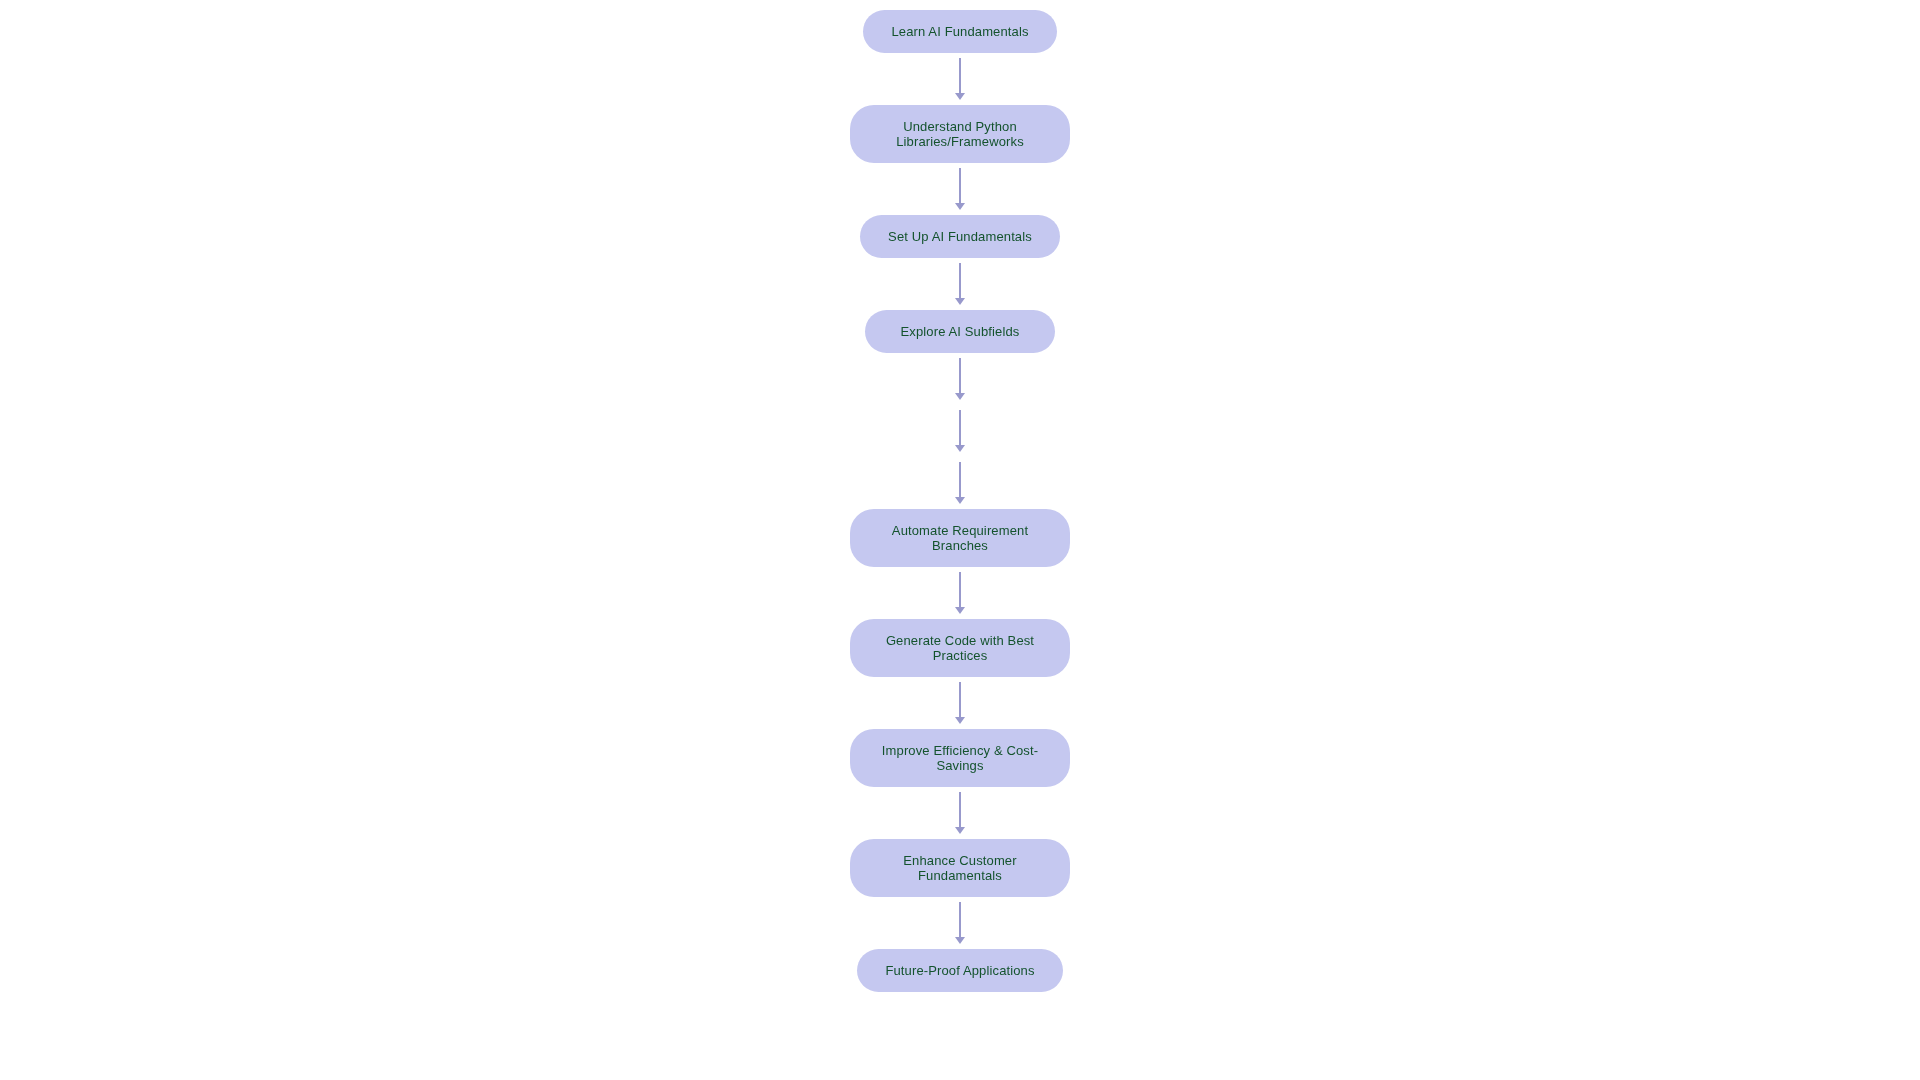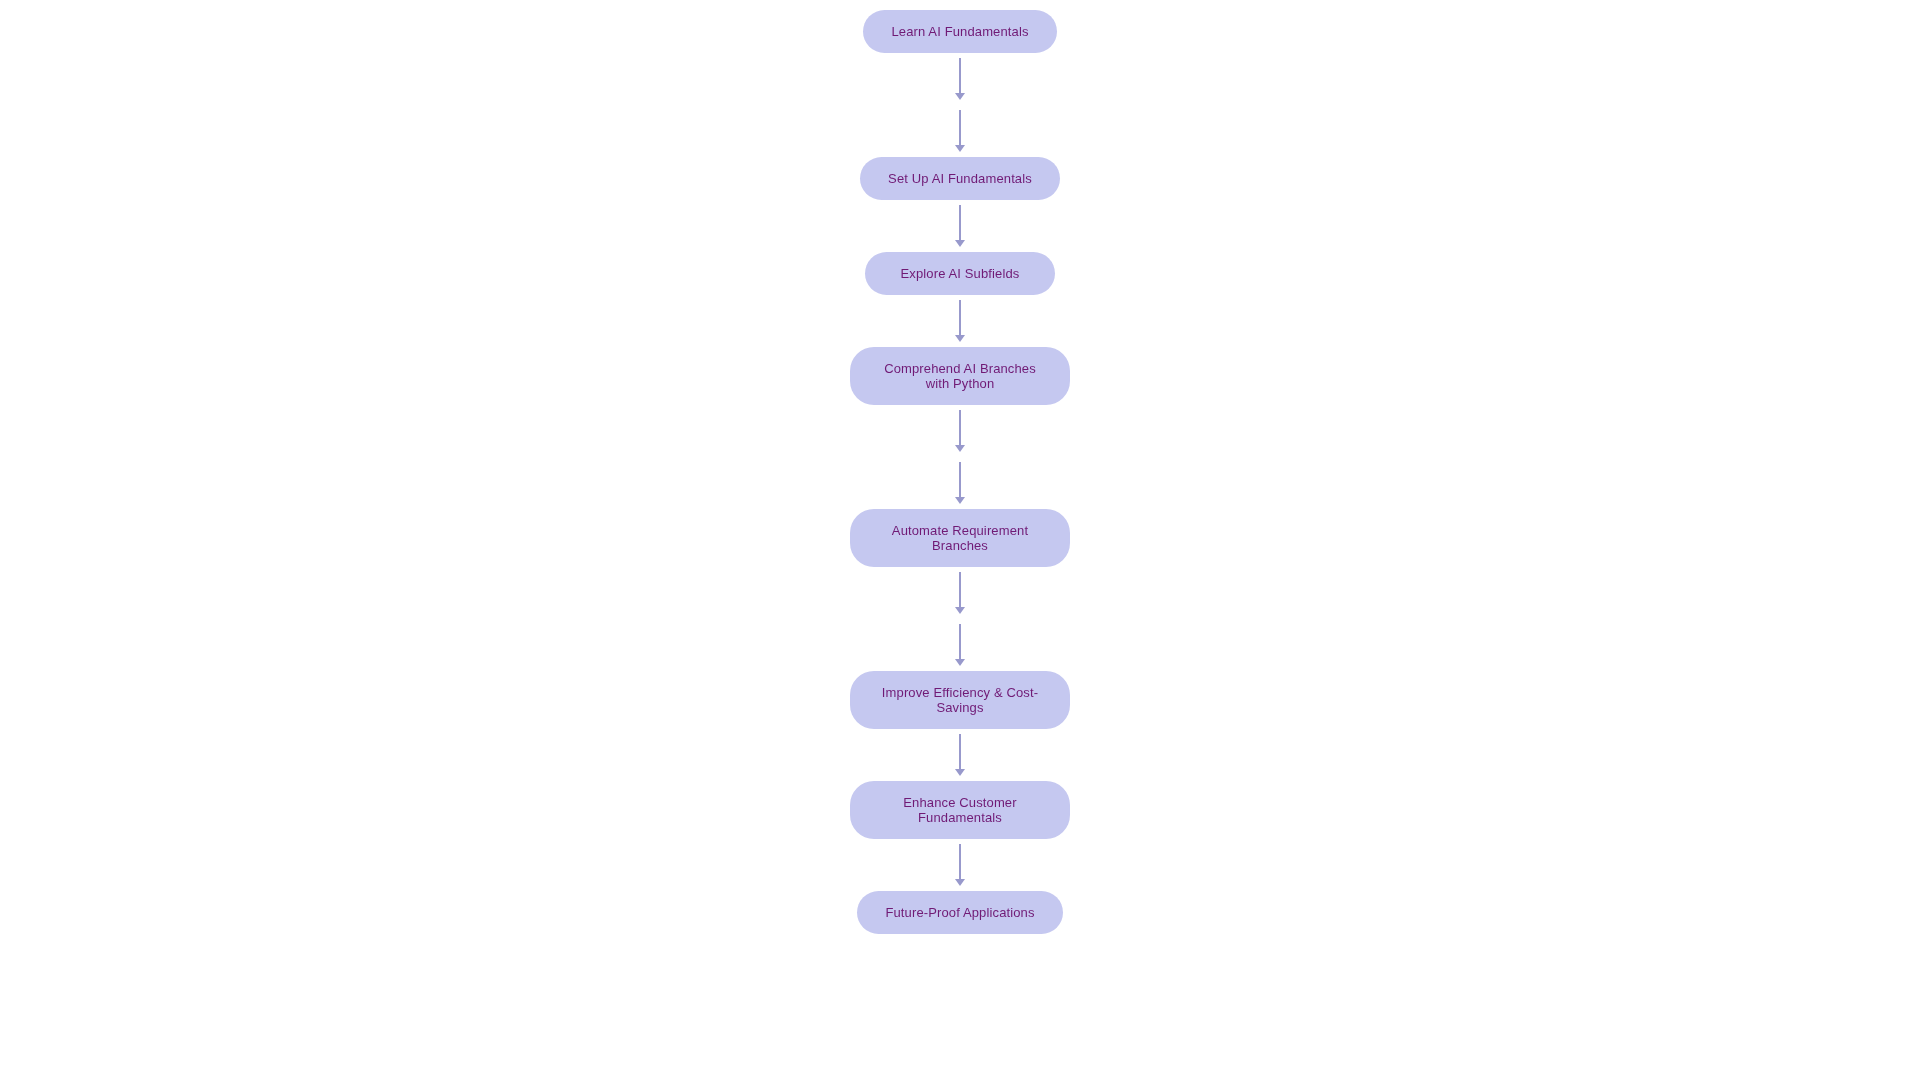--- a/index.html
+++ b/index.html
@@ -22,21 +22,21 @@
       align-items: center;
       width: 100%;
       padding-top: 10px;
     }
 
     .flow-node {
       background: #c5c8f0;
       border-radius: 24px;
       padding: 14px 28px;
       font-size: 13px;
-      color: #701a75;
+      color: #14532d;
       font-weight: 400;
       text-align: center;
       min-width: 190px;
       max-width: 220px;
       letter-spacing: 0.01em;
       user-select: none;
     }
 
     .flow-connector {
       display: flex;
@@ -63,48 +63,49 @@
   </style>
 </head>
 <body>
 
 <div class="flowchart-container">
 <div class="flow-node">Learn AI Fundamentals</div>
     <div class="flow-connector">
       <div class="flow-line"></div>
       <div class="flow-arrow"></div>
     </div>
+    <div class="flow-node">Understand Python Libraries/Frameworks</div>
     <div class="flow-connector">
       <div class="flow-line"></div>
       <div class="flow-arrow"></div>
     </div>
     <div class="flow-node">Set Up AI Fundamentals</div>
     <div class="flow-connector">
       <div class="flow-line"></div>
       <div class="flow-arrow"></div>
     </div>
     <div class="flow-node">Explore AI Subfields</div>
     <div class="flow-connector">
       <div class="flow-line"></div>
       <div class="flow-arrow"></div>
     </div>
-    <div class="flow-node">Comprehend AI Branches with Python</div>
     <div class="flow-connector">
       <div class="flow-line"></div>
       <div class="flow-arrow"></div>
     </div>
     <div class="flow-connector">
       <div class="flow-line"></div>
       <div class="flow-arrow"></div>
     </div>
     <div class="flow-node">Automate Requirement Branches</div>
     <div class="flow-connector">
       <div class="flow-line"></div>
       <div class="flow-arrow"></div>
     </div>
+    <div class="flow-node">Generate Code with Best Practices</div>
     <div class="flow-connector">
       <div class="flow-line"></div>
       <div class="flow-arrow"></div>
     </div>
     <div class="flow-node">Improve Efficiency &amp; Cost-Savings</div>
     <div class="flow-connector">
       <div class="flow-line"></div>
       <div class="flow-arrow"></div>
     </div>
     <div class="flow-node">Enhance Customer Fundamentals</div>

